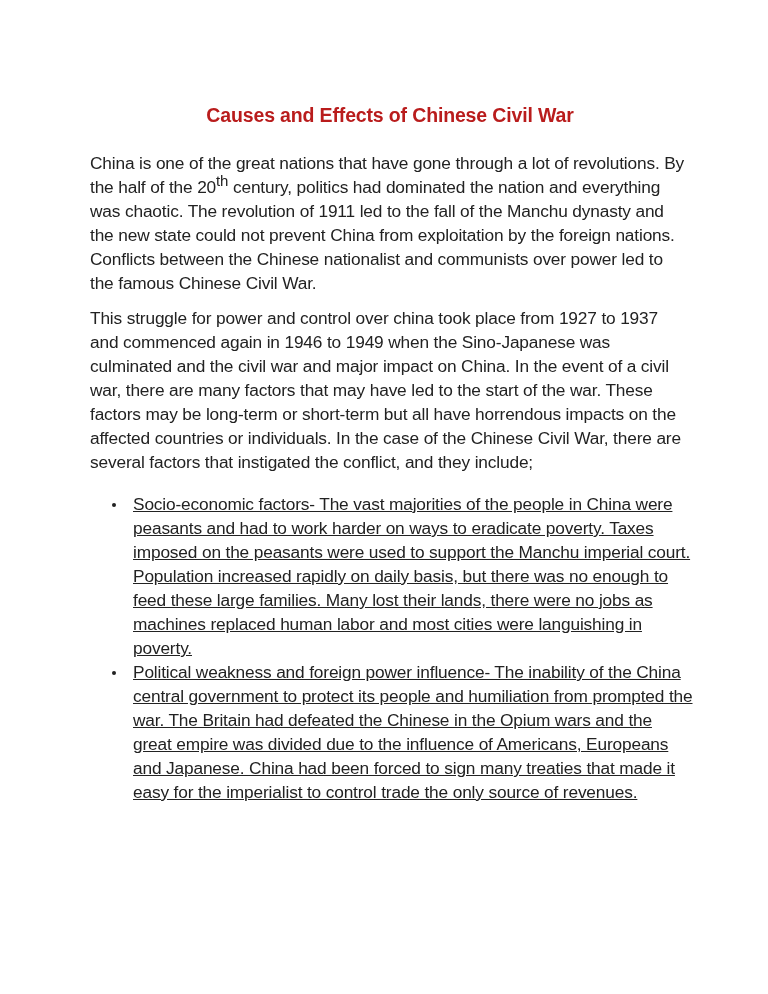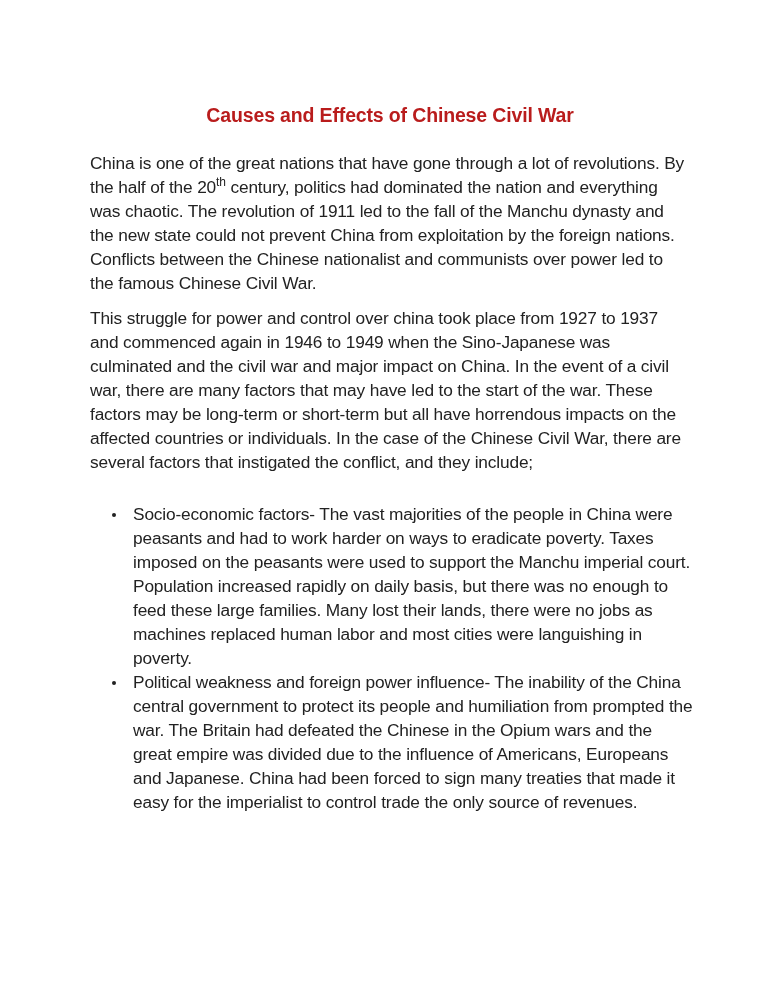--- a/index.html
+++ b/index.html
@@ -16,22 +16,22 @@
       text-align: center;
       font-weight: bold;
       font-size: 19.5px;
       line-height: 28px;
       margin: 0 0 22px 0;
       color: #b91c1c;
       padding-left: 20px;
       width: 560px;
     }
     .para { margin: 0 0 11px 0; width: 600px; }
-    sup { font-size: 12px; line-height: 0; vertical-align: 7px; }
-    ul.bullets { list-style: none; margin: 28px 0 0 0; padding: 0; }
+    sup { font-size: 15px; line-height: 0; vertical-align: 7px; }
+    ul.bullets { list-style: none; margin: 18px 0 0 0; padding: 0; text-decoration: underline; }
     ul.bullets li { position: relative; padding-left: 43px; width: 560px; }
     .bullet-dot {
       position: absolute; left: 22px; top: 11px;
       width: 4px; height: 4px; background: #222; border-radius: 50%;
     }
   </style>
 </head>
 <body>
 
 <div class="page">

